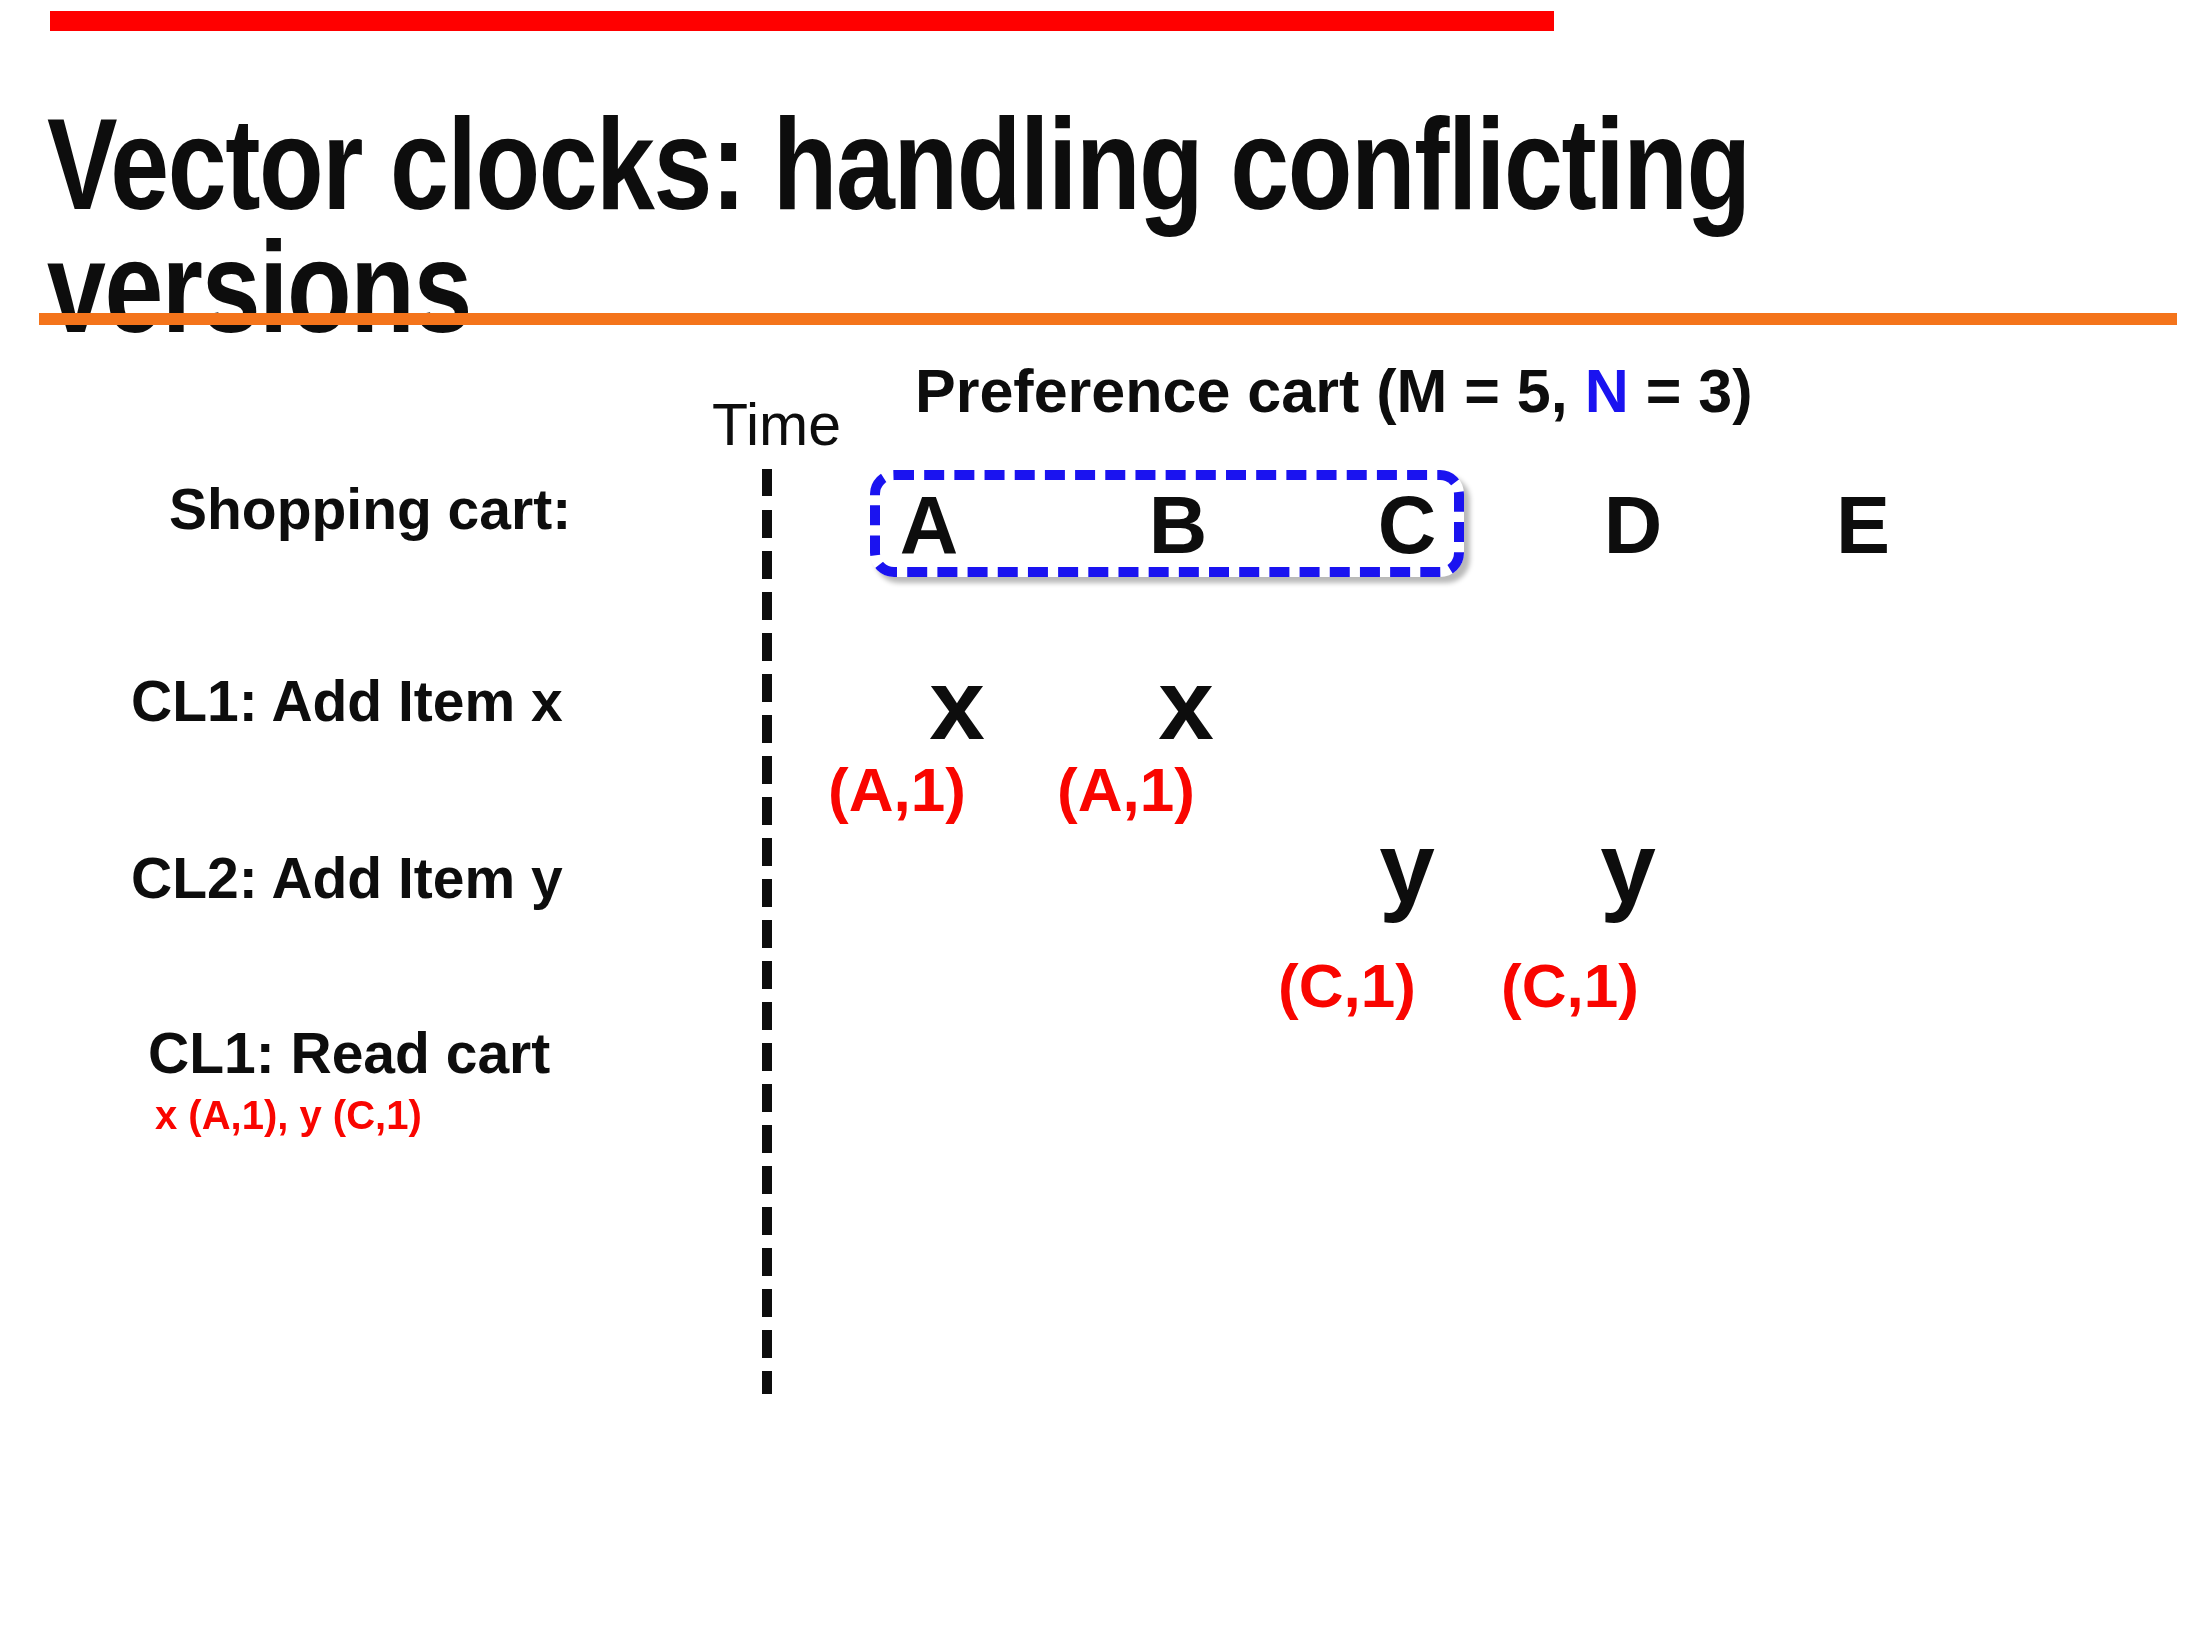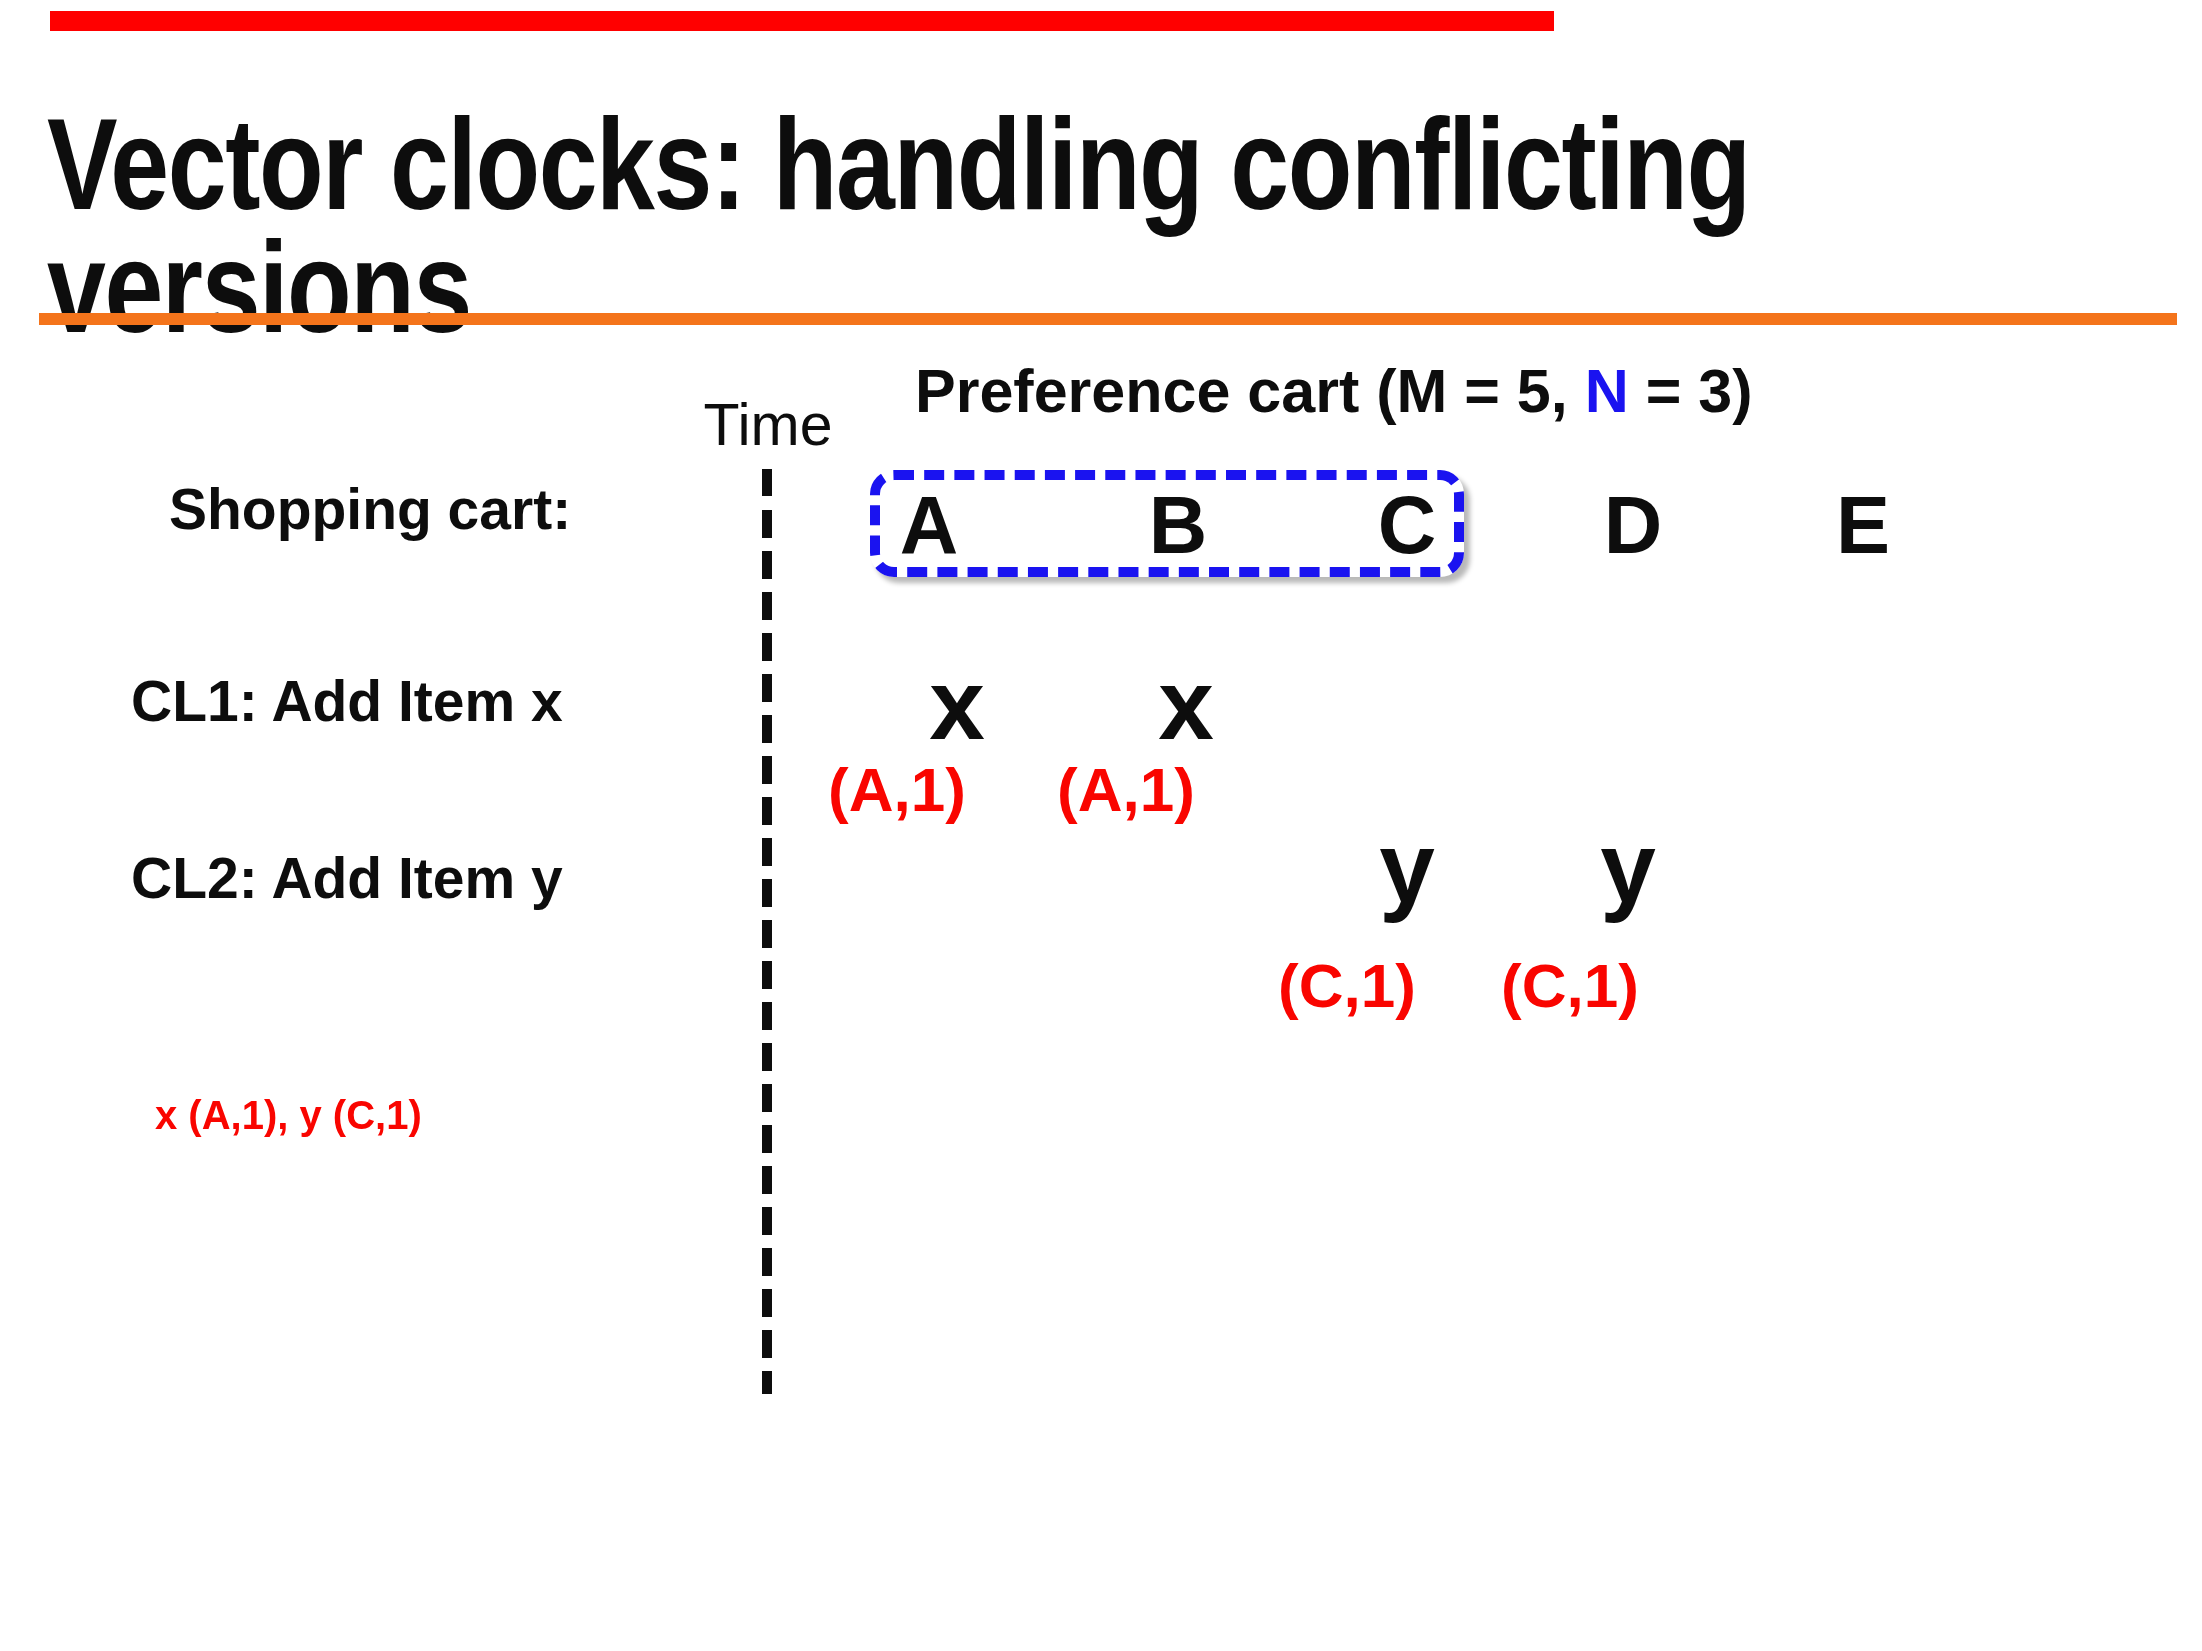--- a/index.html
+++ b/index.html
@@ -17,21 +17,21 @@
   .abs{position:absolute;}
   .progress-bar{left:50px;top:11.2px;width:1504px;height:20px;background:var(--progress-red);}
   .slide-title{
     left:47px;top:17px;width:2426px;
     font-size:129px;line-height:0.95;font-weight:bold;letter-spacing:-1.7px;
     transform:scaleX(0.82);transform-origin:left top;color:var(--text-black);
   }
   .rule{left:39px;top:313px;width:2138px;height:12px;background:var(--accent-orange);}
   .pref-header{left:915px;top:356px;font-size:61px;font-weight:bold;white-space:nowrap;}
   .pref-header .blue{color:var(--highlight-blue);}
-  .time-label{left:695px;top:391px;width:146px;text-align:center;font-size:59px;font-weight:normal;}
+  .time-label{left:695px;top:391px;width:146px;text-align:right;font-size:59px;font-weight:normal;}
   .time-line{
     left:762px;top:469px;width:10.3px;height:996px;
     background:repeating-linear-gradient(180deg,var(--text-black) 0 27.5px,transparent 27.5px 41px);
   }
   .arrow-head{
     left:743px;top:1468px;width:0;height:0;
     border-left:25px solid transparent;border-right:25px solid transparent;
     border-top:36px solid var(--text-black);
   }
   .pref-box{
@@ -76,20 +76,21 @@
 
   <div class="abs node node-a">A</div>
   <div class="abs node node-b">B</div>
   <div class="abs node node-c">C</div>
   <div class="abs node node-d">D</div>
   <div class="abs node node-e">E</div>
 
   <div class="abs row-label lbl-cart">Shopping cart:</div>
   <div class="abs row-label lbl-cl1">CL1: Add Item x</div>
   <div class="abs row-label lbl-cl2">CL2: Add Item y</div>
+  <div class="abs row-label lbl-read">CL1: Read cart</div>
   <div class="abs read-result">x (A,1), y (C,1)</div>
 
   <div class="abs marker mk-cl1a">x</div>
   <div class="abs marker mk-cl1b">x</div>
   <div class="abs clock ck-cl1a">(A,1)</div>
   <div class="abs clock ck-cl1b">(A,1)</div>
 
   <div class="abs marker mk-cl2c">y</div>
   <div class="abs marker mk-cl2d">y</div>
   <div class="abs clock ck-cl2c">(C,1)</div>

